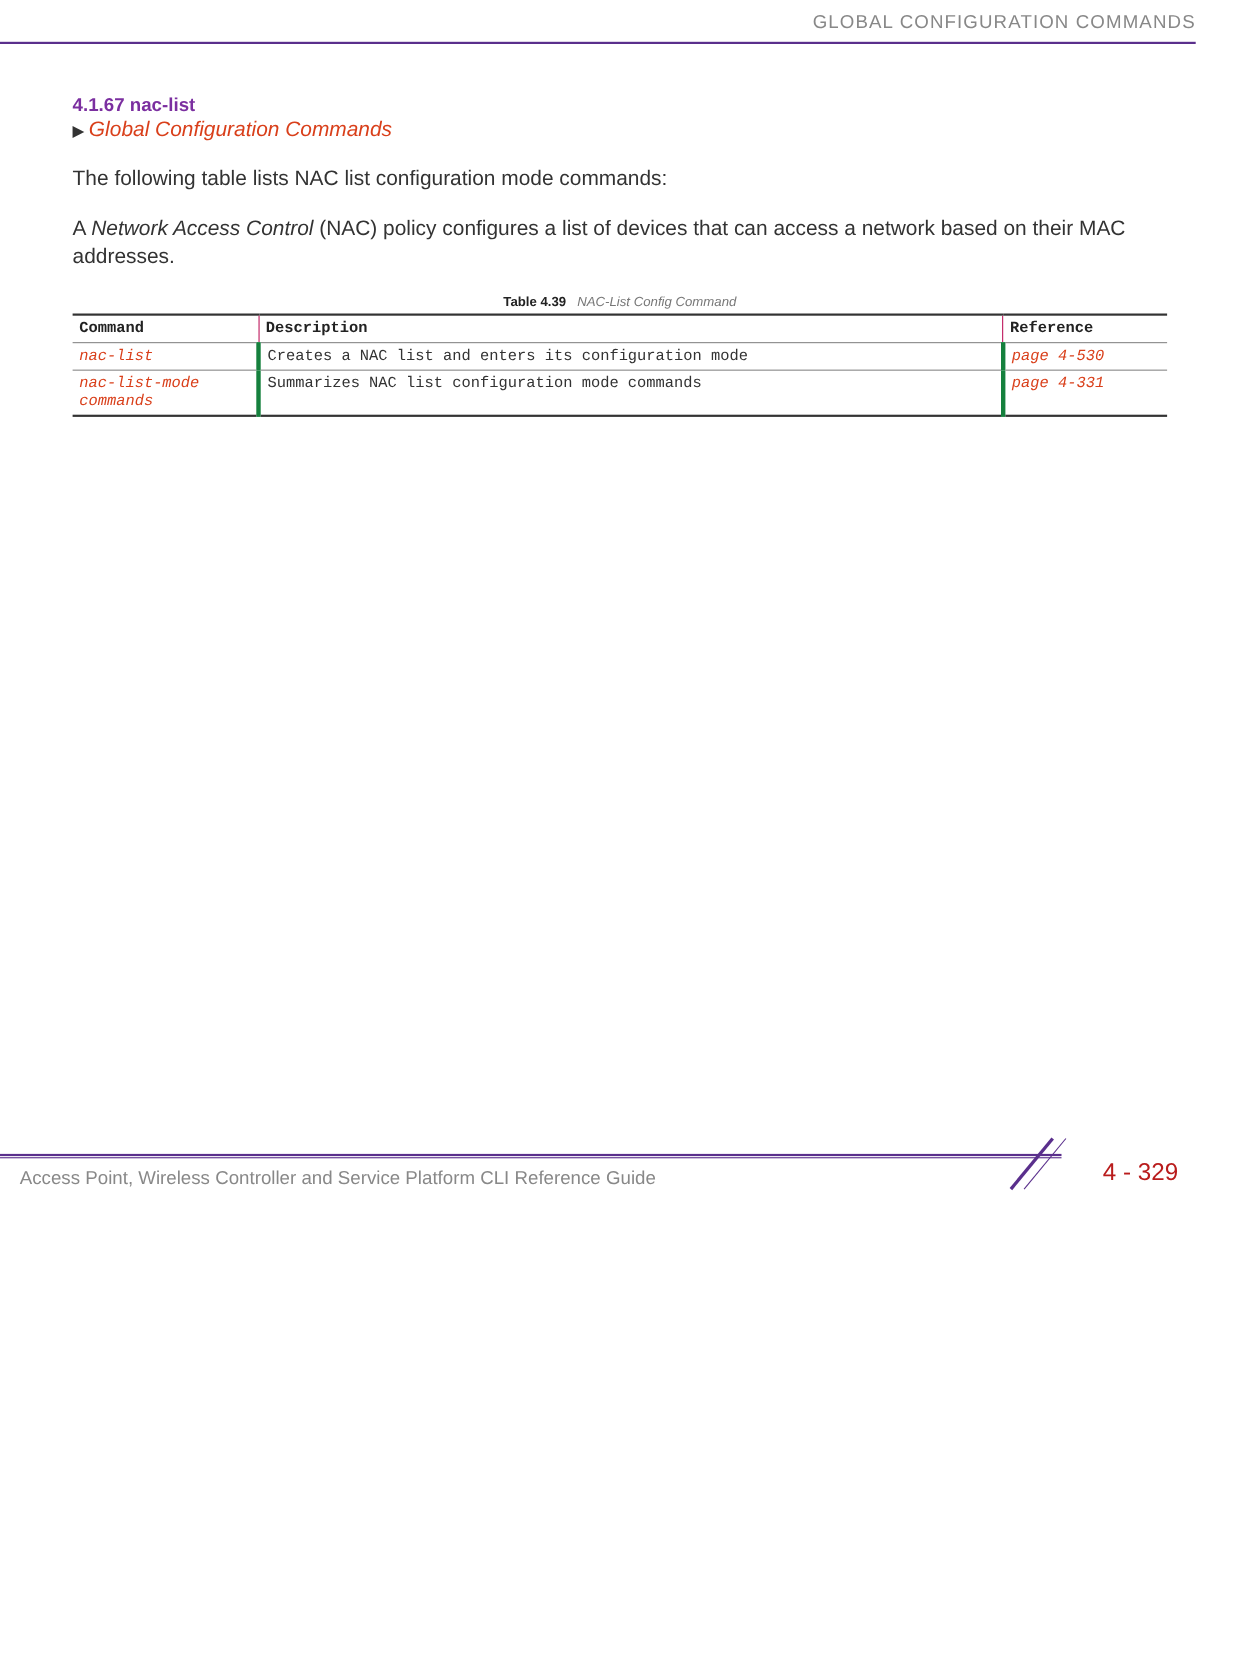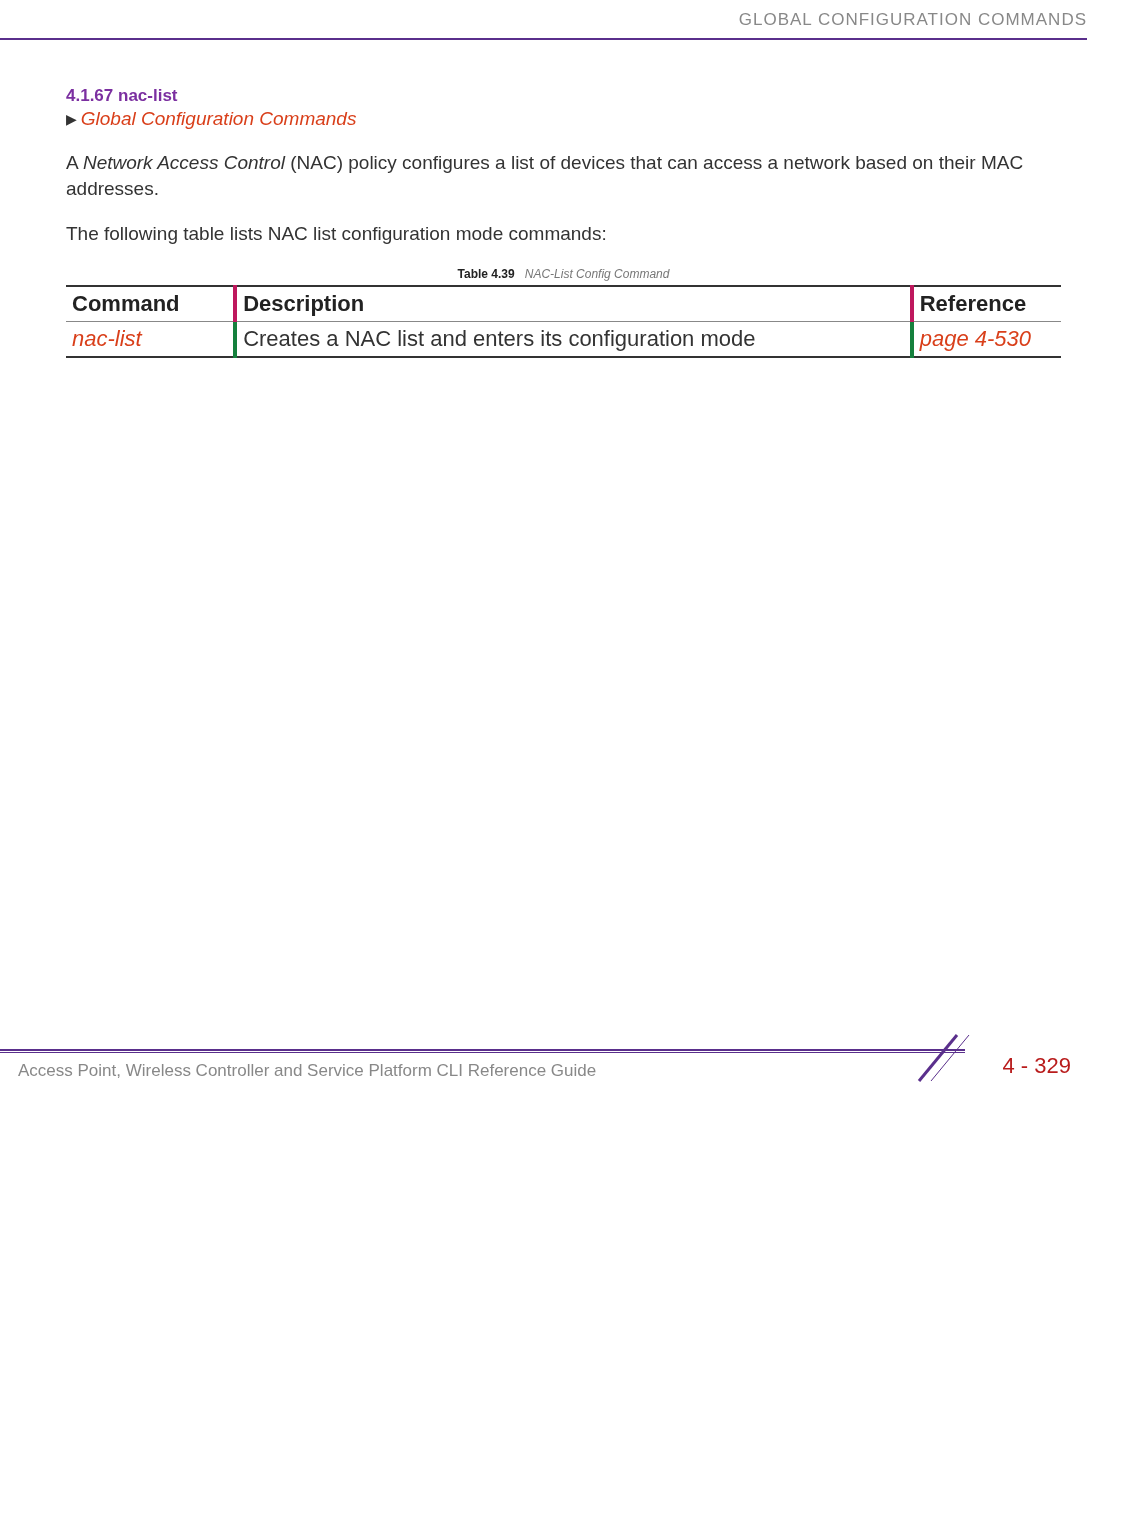--- a/index.html
+++ b/index.html
@@ -84,29 +84,30 @@
     font-weight: 700;
     color: #222;
   }
   .table-caption .ital {
     font-style: italic;
     color: #777;
   }
   table.cmd-table {
     width: 100%;
     border-collapse: collapse;
-    font-size: 22px;
+    font-size: 14px;
+    font-family: Liberation Mono, monospace;
   }
   table.cmd-table th {
     text-align: left;
     font-weight: 600;
     padding: 4px 6px;
     border-top: 2px solid #333;
     border-bottom: 1px solid #888;
-    border-left: 4px solid #be185d;
+    border-left: 1px solid #be185d;
     color: #222;
   }
   table.cmd-table th:first-child {
     border-left: none;
   }
   table.cmd-table td {
     padding: 4px 6px;
     border-bottom: 1px solid #888;
     border-left: 4px solid #15803d;
     vertical-align: top;
@@ -191,25 +192,25 @@
     <h2 class="section-title">
       <span>4.1.67</span>
       <span>nac-list</span>
     </h2>
 
     <div class="breadcrumb">
       <span class="arrow">▶</span>
       <span>Global Configuration Commands</span>
     </div>
 
+    <p class="body">The following table lists NAC list configuration mode commands:</p>
+
     <p class="body">
       <span>A </span><span class="ital">Network Access Control</span><span> (NAC) policy configures a list of devices that can access a network based on their MAC addresses.</span>
     </p>
-
-    <p class="body">The following table lists NAC list configuration mode commands:</p>
 
     <div class="table-caption">
       <span class="bold">Table 4.39</span>
       <span>&nbsp;</span>
       <span class="ital">NAC-List Config Command</span>
     </div>
 
     <table class="cmd-table">
       <colgroup>
         <col class="col-cmd">
@@ -222,20 +223,25 @@
           <th>Description</th>
           <th>Reference</th>
         </tr>
       </thead>
       <tbody>
         <tr>
           <td><span class="link-red">nac-list</span></td>
           <td>Creates a NAC list and enters its configuration mode</td>
           <td><span class="link-red">page 4-530</span></td>
         </tr>
+        <tr>
+          <td><span class="link-red">nac-list-mode commands</span></td>
+          <td>Summarizes NAC list configuration mode commands</td>
+          <td><span class="link-red">page 4-331</span></td>
+        </tr>
       </tbody>
     </table>
   </div>
 
   <div class="footer">
     <div class="footer-rule-thick"></div>
     <div class="footer-rule-thin"></div>
     <div class="footer-text">Access Point, Wireless Controller and Service Platform CLI Reference Guide</div>
     <div class="corner-mark">
       <svg width="70" height="60">

